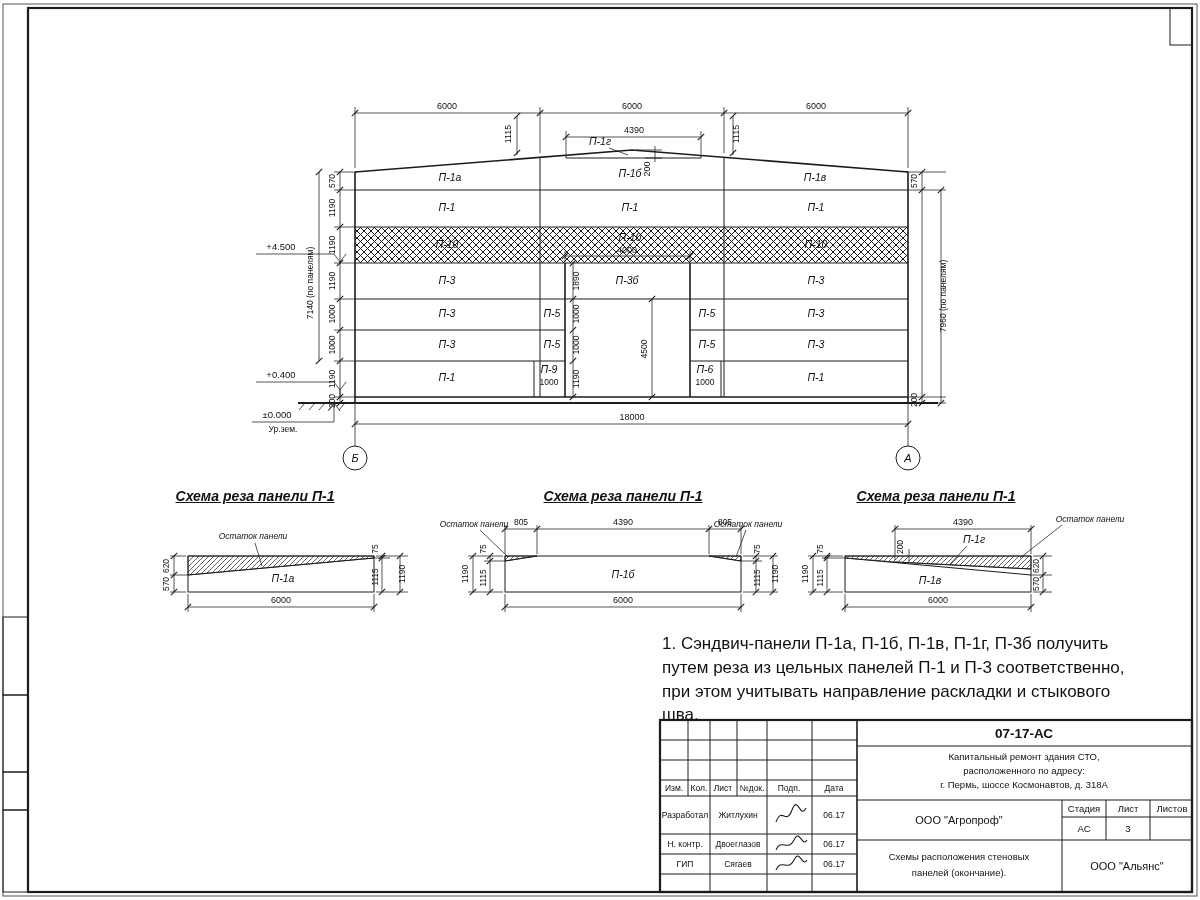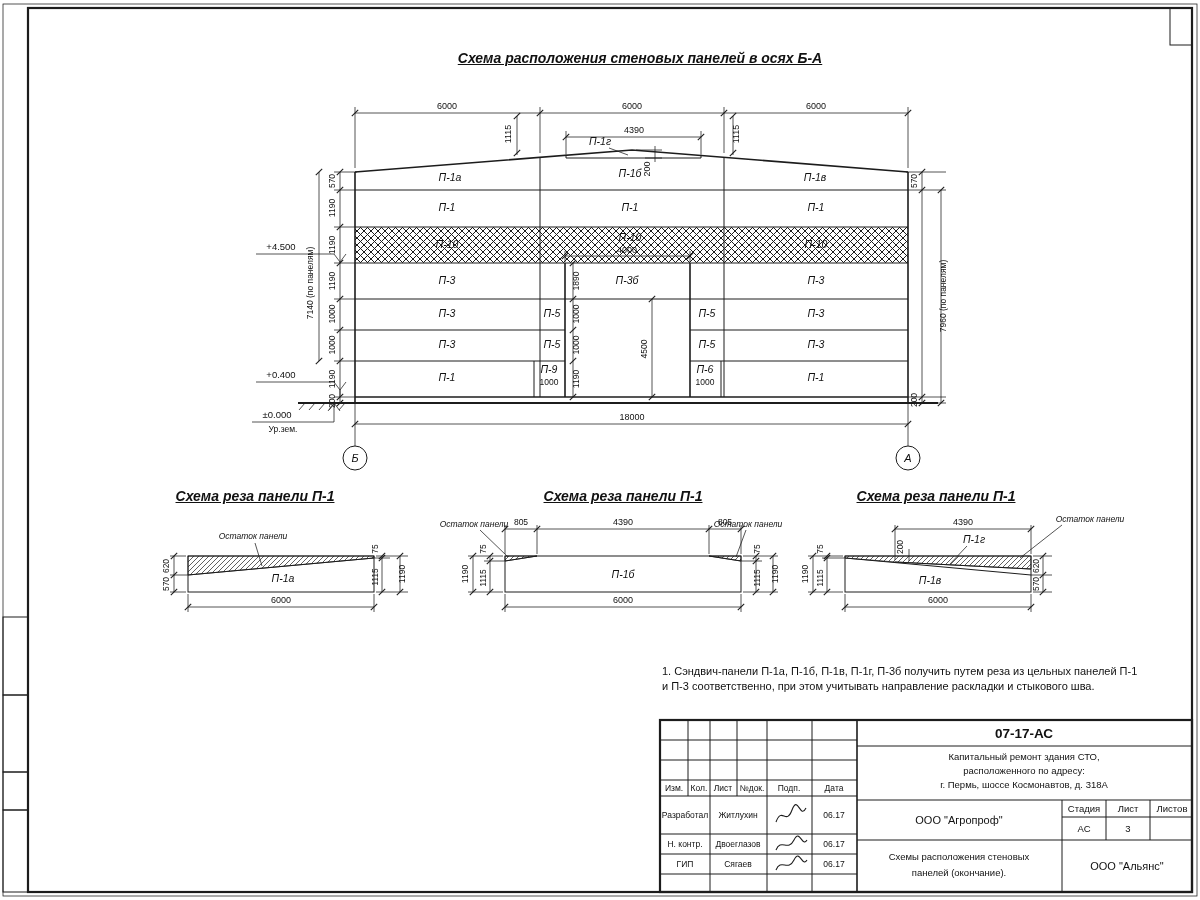--- a/index.html
+++ b/index.html
@@ -22,21 +22,21 @@
   .tb9{font-size:9.5px;text-anchor:middle;}
   .tb11{font-size:11px;text-anchor:middle;}
   .tb13{font-size:13.5px;font-weight:bold;text-anchor:middle;}
   .hatchband{fill:url(#xh);stroke:none;}
   .cuthatch{fill:url(#h45);stroke:#1c1c1c;stroke-width:.75;}
   .sig{stroke:#1c1c1c;stroke-width:1.1;fill:none;}
   .main-title{position:absolute;left:340px;top:50px;width:600px;text-align:center;
     font-size:14px;font-weight:bold;font-style:italic;text-decoration:underline;}
   .scheme-title{position:absolute;width:220px;text-align:center;font-size:14px;
     font-weight:bold;font-style:italic;text-decoration:underline;}
-  .notes{position:absolute;left:662px;top:664px;width:480px;font-size:11px;line-height:1.4;}
+  .notes{position:absolute;left:662px;top:632px;width:480px;font-size:17px;line-height:1.4;}
 </style>
 </head>
 <body>
 
 <div class="sheet">
 
 <svg width="1200" height="900" viewBox="0 0 1200 900">
   <defs>
     <pattern id="xh" patternUnits="userSpaceOnUse" width="7" height="7">
       <path d="M0,7 L7,0 M0,0 L7,7" stroke="#5c7f72" stroke-width="1" fill="none"></path>
@@ -465,19 +465,18 @@
     <text class="tb9" x="1172" y="812">Листов</text>
     <text class="tb9" x="1084" y="832">АС</text>
     <text class="tb9" x="1128" y="832">3</text>
     <text class="tb9" x="1172" y="832"></text>
     <text class="tb9" x="959" y="860">Схемы расположения стеновых</text>
     <text class="tb9" x="959" y="876">панелей (окончание).</text>
     <text class="tb11" x="1127" y="870">ООО "Альянс"</text>
   </g>
 </svg>
 
-<div class="main-title">Схема расположения стеновых панелей в осях Б-А</div>
 <div class="scheme-title" style="left:145px;top:488px;">Схема реза панели П-1</div>
 <div class="scheme-title" style="left:513px;top:488px;">Схема реза панели П-1</div>
 <div class="scheme-title" style="left:826px;top:488px;">Схема реза панели П-1</div>
 <div class="notes">1. Сэндвич-панели П-1а, П-1б, П-1в, П-1г, П-3б получить путем реза из цельных панелей П-1 и П-3 соответственно, при этом учитывать направление раскладки и стыкового шва.</div>
 
 </div>
 
 </body></html>

